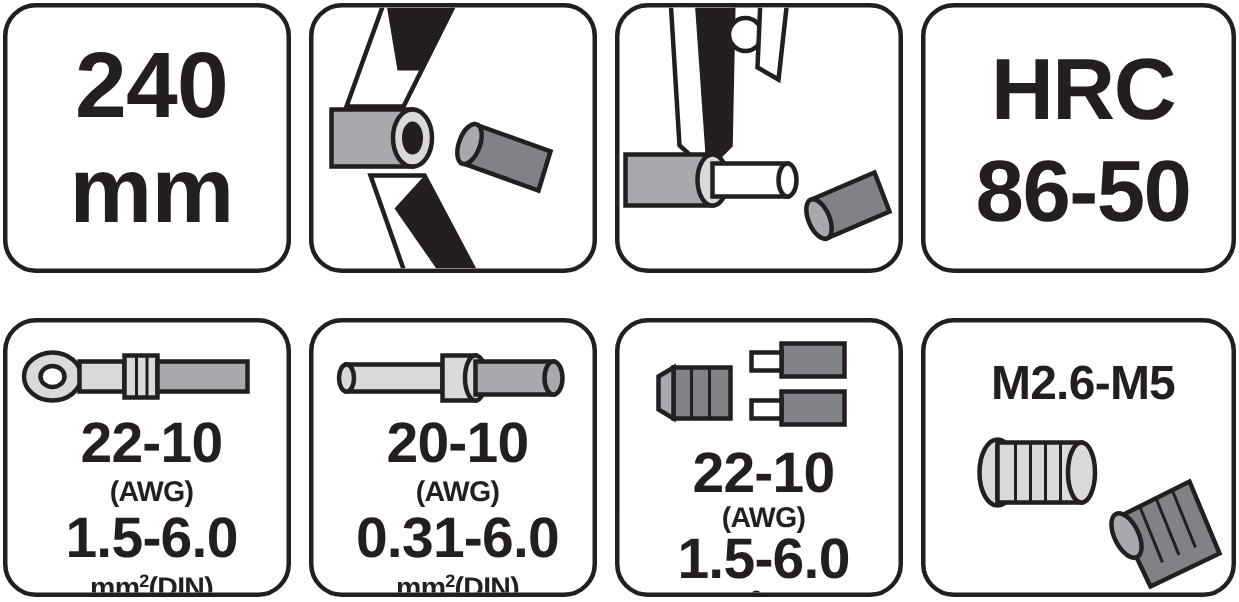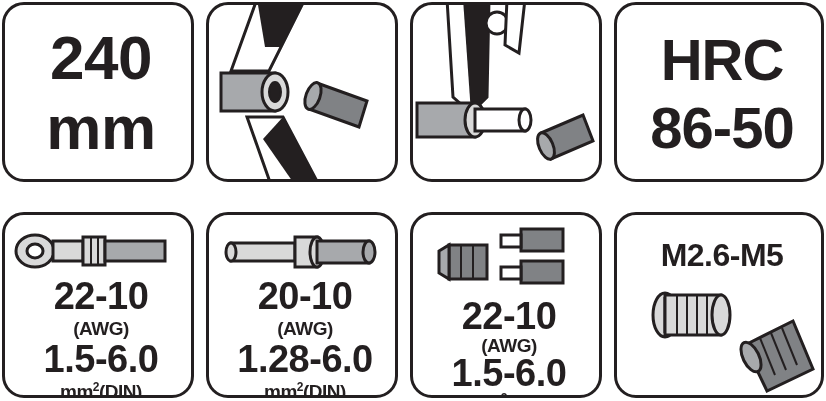--- a/index.html
+++ b/index.html
@@ -158,21 +158,21 @@
         <ellipse cx="22" cy="33" rx="5" ry="9" fill="#d9d9d9" stroke="#231f20" stroke-width="3"></ellipse>
 
         <path d="M 86,18 L 108,18 L 108,48 L 86,48 Z" fill="#d9d9d9" stroke="#231f20" stroke-width="3"></path>
         <ellipse cx="108" cy="33" rx="7" ry="15" fill="#d9d9d9" stroke="#231f20" stroke-width="3"></ellipse>
 
         <path d="M 108,22 L 160,22 L 160,44 L 108,44 Z" fill="#a7a9ac" stroke="#231f20" stroke-width="3"></path>
         <ellipse cx="160" cy="33" rx="6" ry="11" fill="#a7a9ac" stroke="#231f20" stroke-width="3"></ellipse>
       </svg>
       <div class="txt mid-num" style="left:0; top:62px; width:192px;">20-10</div>
       <div class="txt sub-unit" style="left:0; top:104px; width:192px;">(AWG)</div>
-      <div class="txt mid-num" style="left:0; top:125px; width:192px;">1.28-6.0</div>
+      <div class="txt mid-num" style="left:0; top:125px; width:192px;">0.31-6.0</div>
       <div class="txt sub-unit" style="left:0; top:166px; width:192px;"><span>mm</span><span class="sup">2</span><span>(DIN)</span></div>
     </div>
   </div>
 
   <div class="panel" style="left:410px; top:212px; width:192px; height:186px;">
     <div class="panel-inner">
       <svg width="186" height="82" viewBox="0 0 186 82" style="position:absolute; left:0; top:2px;">
 
         <path d="M 36,28 L 74,28 L 74,62 L 36,62 Z" fill="#808285" stroke="#231f20" stroke-width="3"></path>
         <path d="M 26,34 L 36,28 L 36,62 L 26,56 Z" fill="#a7a9ac" stroke="#231f20" stroke-width="3"></path>

